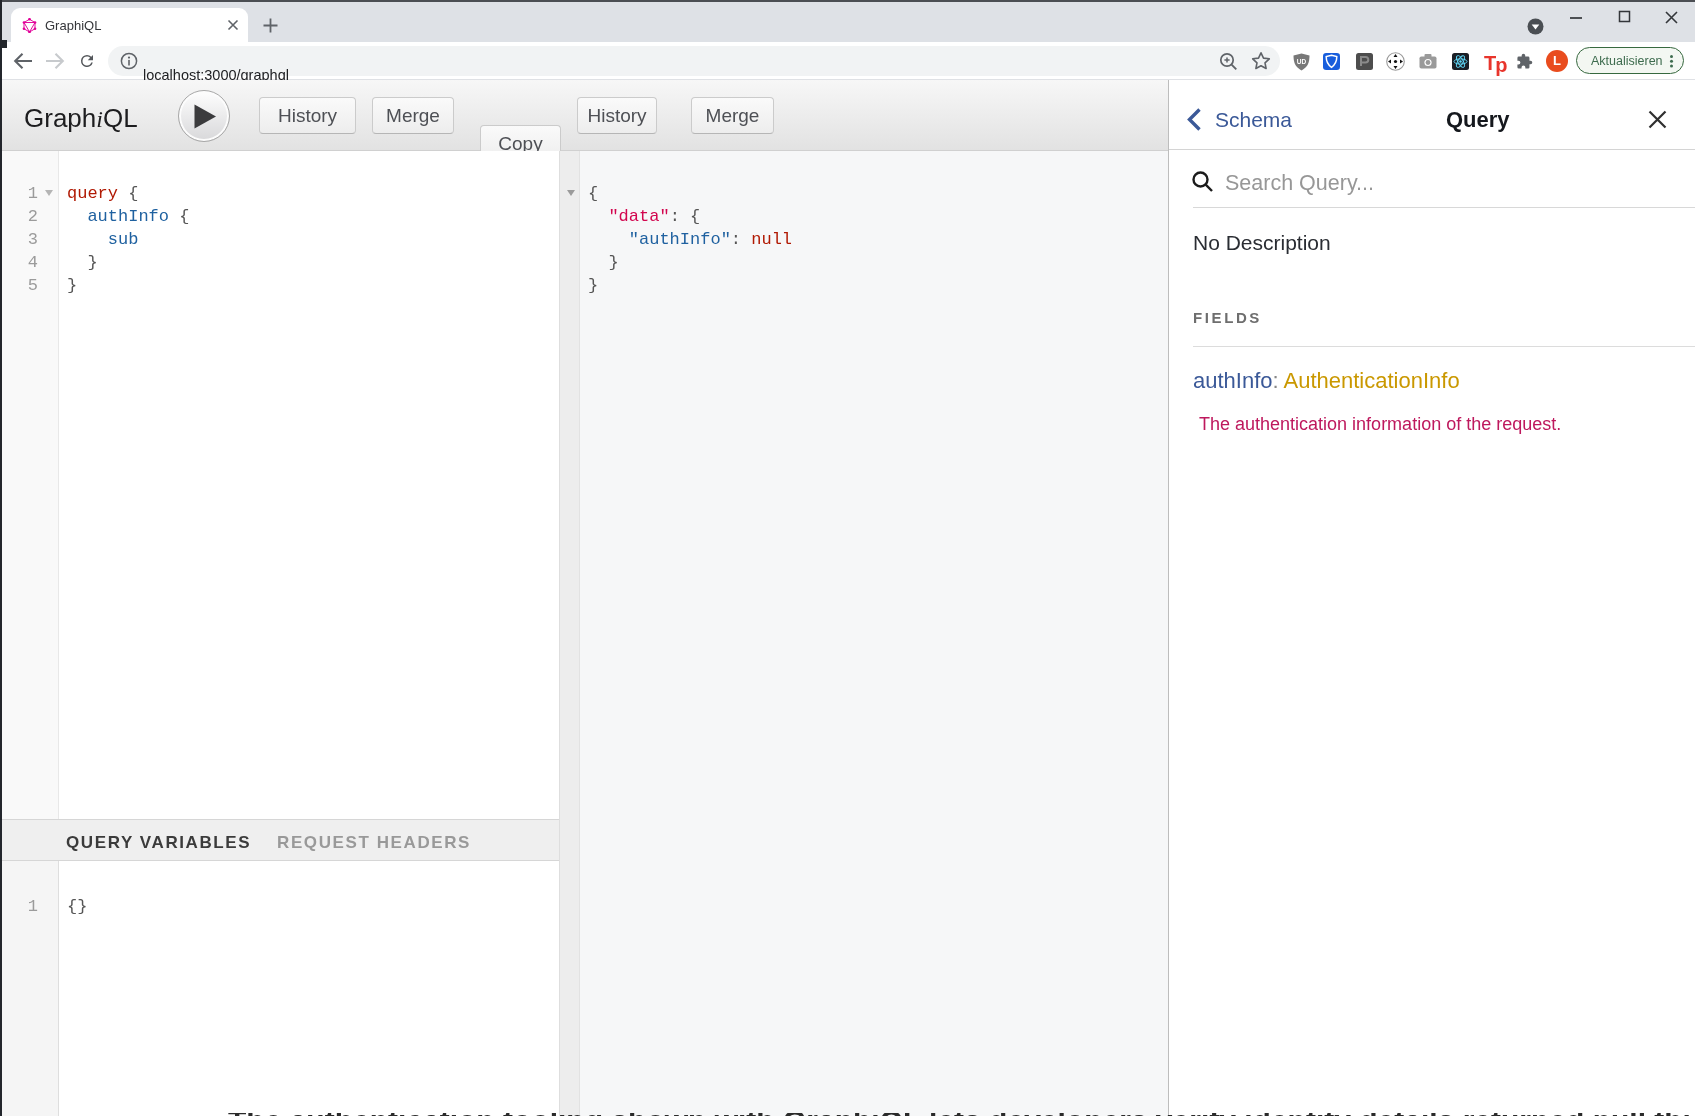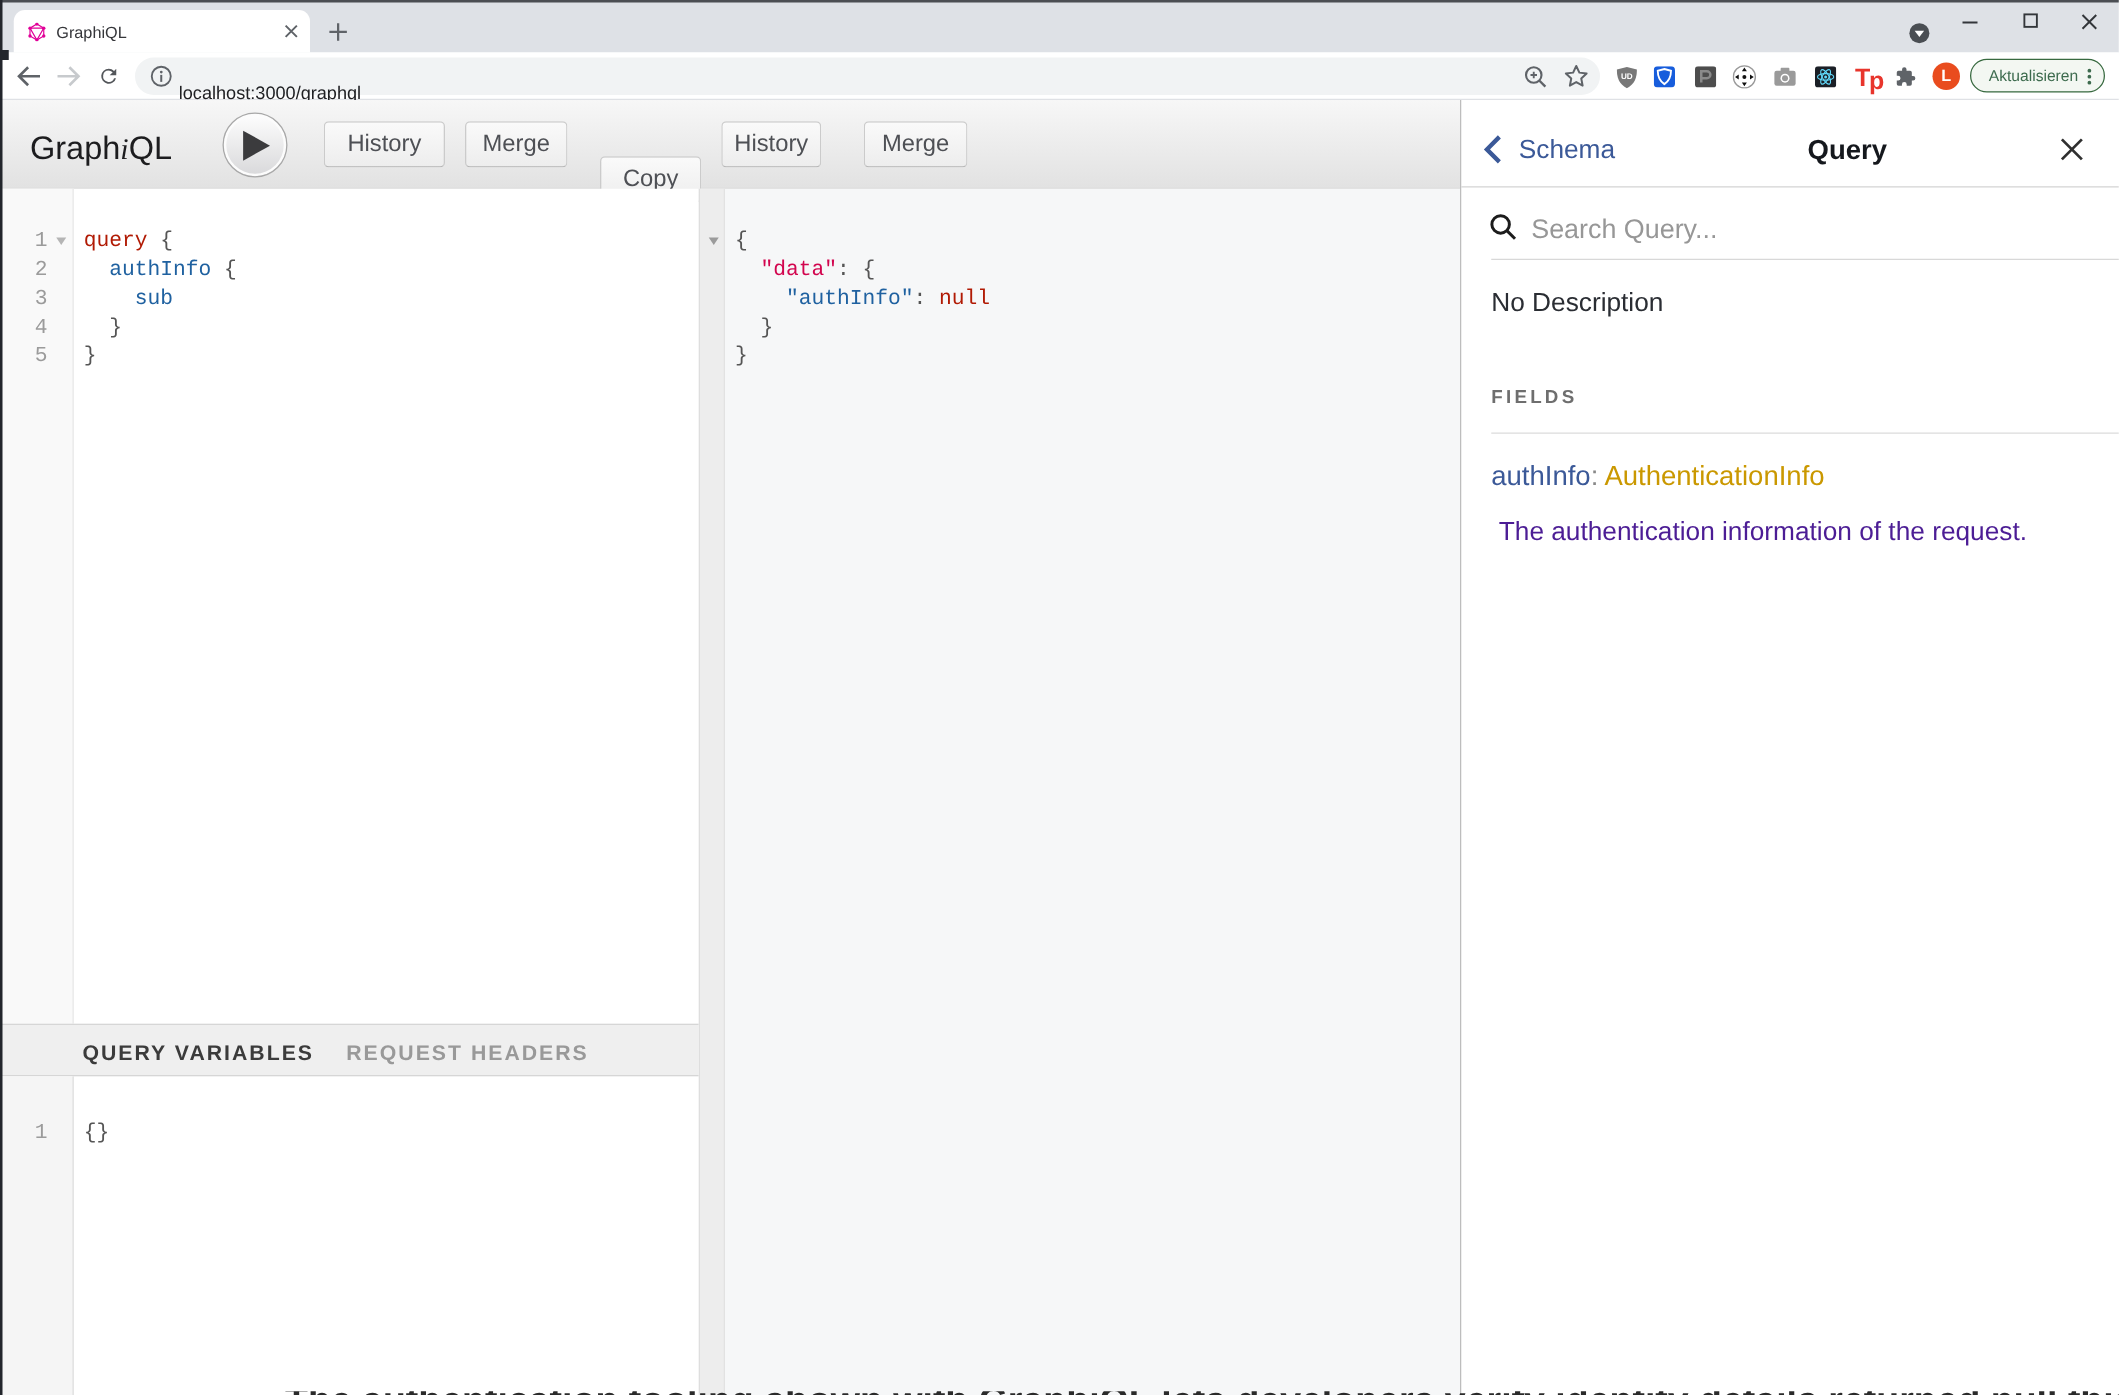--- a/index.html
+++ b/index.html
@@ -198,21 +198,21 @@
   <circle cx="9.5" cy="9.5" r="7" fill="none" stroke="#1c1c1c" stroke-width="2.4"></circle>
   <path d="M14.7 14.7 L21 21" stroke="#1c1c1c" stroke-width="2.4"></path>
 </svg>
 <div class="abs" style="left:1225px;top:171px;font-size:21.5px;color:#979797;">Search Query...</div>
 <div class="abs" style="left:1193px;top:207px;width:502px;height:1px;background:#d8d8d8;"></div>
 
 <div class="abs" style="left:1193px;top:231px;font-size:21px;color:#2a2d33;">No Description</div>
 <div class="abs" style="left:1193px;top:309px;font-size:15px;font-weight:bold;letter-spacing:2.6px;color:#6e6e6e;">FIELDS</div>
 <div class="abs" style="left:1193px;top:346px;width:502px;height:1px;background:#dcdcdc;"></div>
 <div class="abs" style="left:1193px;top:368px;font-size:22px;"><span style="color:#3B5998">authInfo</span><span style="color:#888">: </span><span style="color:#CA9800">AuthenticationInfo</span></div>
-<div class="abs" style="left:1199px;top:414px;font-size:21px;color:#4c1d95;">The authentication information of the request.</div>
+<div class="abs" style="left:1199px;top:414px;font-size:18px;color:#be185d;">The authentication information of the request.</div>
 
 <div class="abs" style="left:0;top:1113px;width:1695px;height:3px;overflow:hidden;">
   <div class="abs" style="left:228px;top:-7px;font-size:30px;line-height:30px;font-weight:bold;color:#2a2a2a;white-space:nowrap;" id="cuttext">The authentication tooling shown with GraphiQL lets developers verify identity details returned null this session today and the schema explorer panel continues listing types below here</div>
 </div>
 
 <div class="abs" style="left:0;top:0;width:1695px;height:2px;background:#4b4e53;"></div>
 <div class="abs" style="left:0;top:0;width:2px;height:1116px;background:#23262c;"></div>
 <div class="abs" style="left:0;top:40px;width:7px;height:8px;background:#23262c;"></div>
 
 </body></html>

